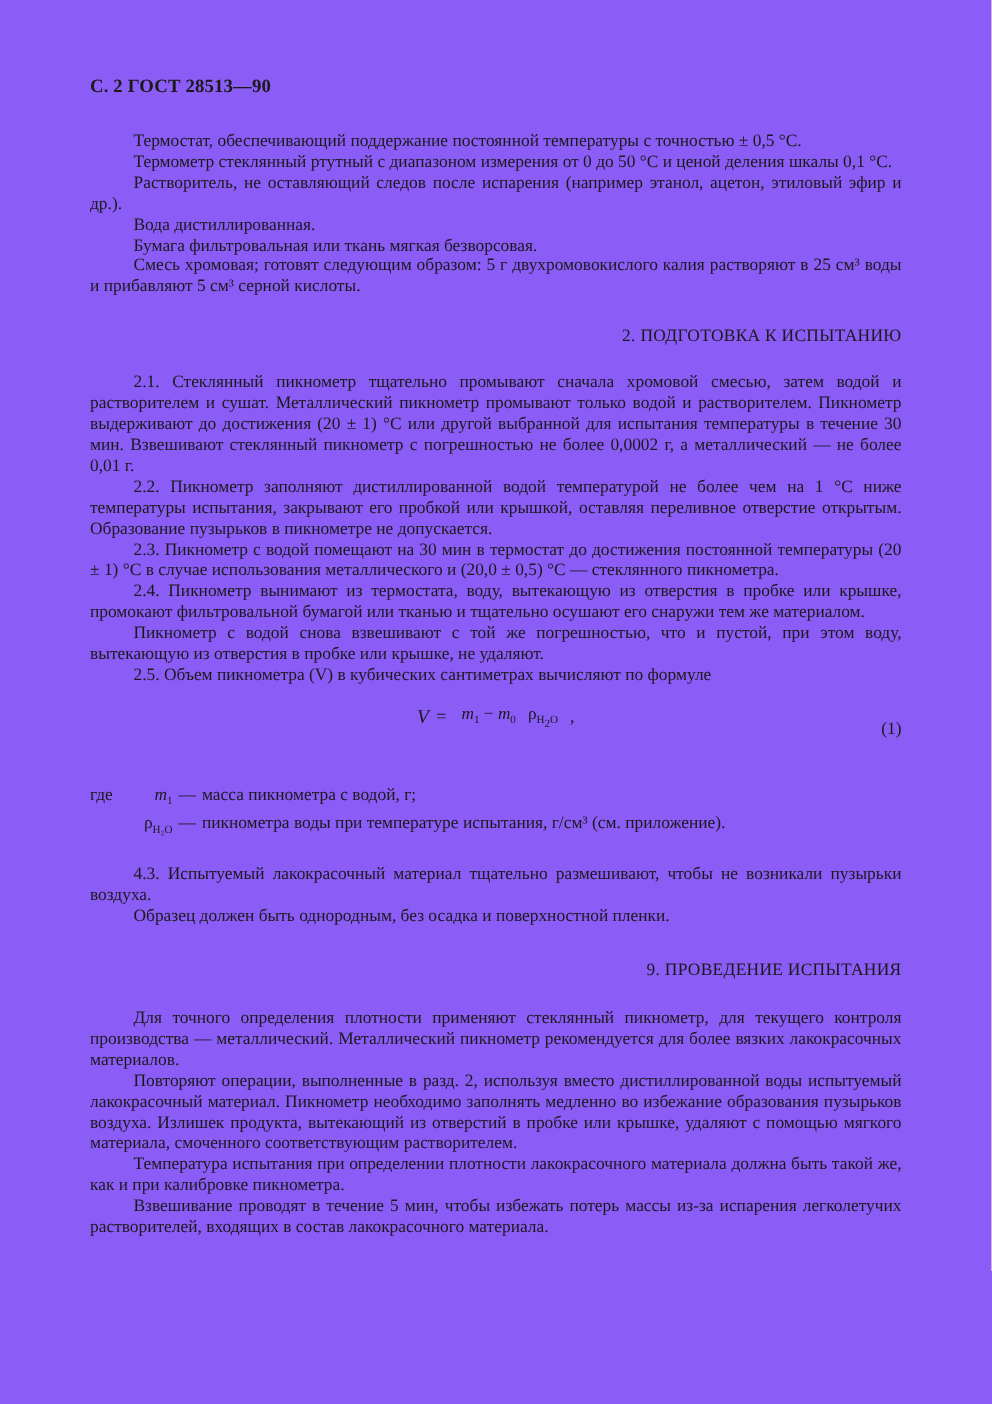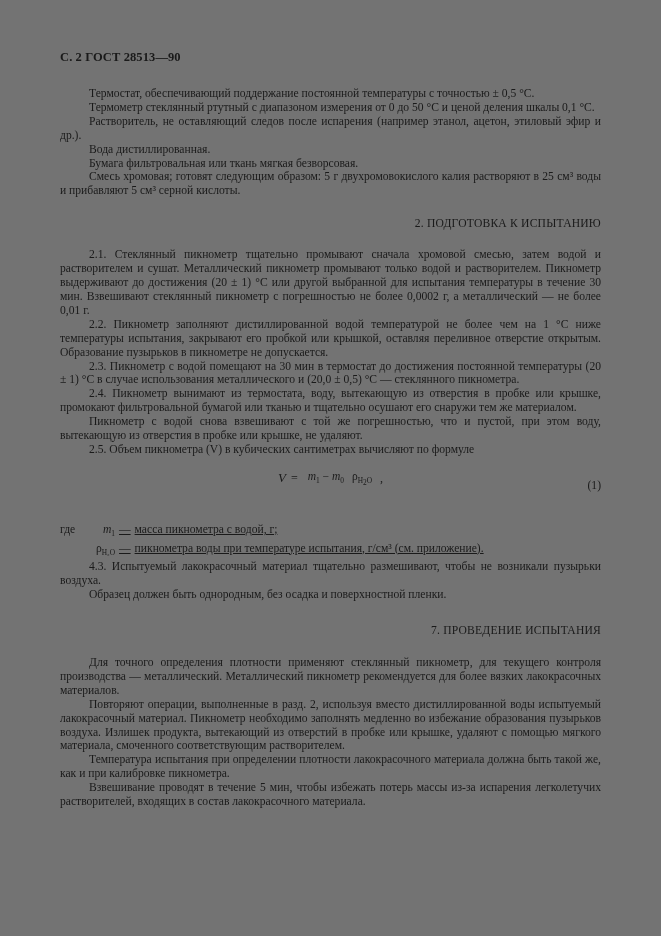--- a/index.html
+++ b/index.html
@@ -8,21 +8,21 @@
     background: #ffffff;
   }
   body {
     font-family: "Liberation Serif", "DejaVu Serif", serif;
     color: #1a1a1a;
   }
   .page {
     position: relative;
     width: 661px;
     height: 936px;
-    background: #737373;
+    background: #8b5cf6;
     box-sizing: border-box;
     overflow: hidden;
   }
   .content {
     position: absolute;
     left: 60px;
     top: 50px;
     width: 541px;
   }
   .page-header {
@@ -112,22 +112,21 @@
     position: absolute;
     right: 0;
     top: 12px;
     font-size: 11.6px;
   }
 
   
   .where-block {
     font-size: 11.6px;
     line-height: 14.4px;
-    margin: 2px 0 0 0;
-    text-decoration: underline;
+    margin: 2px 0 16px 0;
   }
   .where-line {
     display: block;
     white-space: nowrap;
   }
   .where-line .lead {
     display: inline-block;
   }
   .wl1 .lead { width: 25px; }
   .wl2 .lead { width: 25px; }
@@ -181,21 +180,21 @@
     </div>
 
     <div class="where-block">
       <span class="where-line wl1"><span class="lead">где</span><span class="sym"><span class="mvar">m</span><sub class="tiny">1</sub></span><span class="dash">—</span><span>масса пикнометра с водой, г;</span></span>
       <span class="where-line wl3"><span class="lead"></span><span class="sym"><span class="rho">ρ</span><sub class="tiny">Н₂О</sub></span><span class="dash">—</span><span>пикнометра воды при температуре испытания, г/см³ (см. приложение).</span></span>
     </div>
 
     <p class="body-text">4.3.  Испытуемый лакокрасочный материал тщательно размешивают, чтобы не возникали пузырьки воздуха.</p>
     <p class="body-text">Образец должен быть однородным, без осадка и поверхностной пленки.</p>
 
-    <h2 class="section-title sec3">7.  ПРОВЕДЕНИЕ ИСПЫТАНИЯ</h2>
+    <h2 class="section-title sec3">9.  ПРОВЕДЕНИЕ ИСПЫТАНИЯ</h2>
 
     <p class="body-text">Для точного определения плотности применяют стеклянный пикнометр, для текущего контроля производства — металлический. Металлический пикнометр рекомендуется для более вязких лакокрасочных материалов.</p>
     <p class="body-text">Повторяют операции, выполненные в разд. 2, используя вместо дистиллированной воды испытуемый лакокрасочный материал. Пикнометр необходимо заполнять медленно во избежание образования пузырьков воздуха. Излишек продукта, вытекающий из отверстий в пробке или крышке, удаляют с помощью мягкого материала, смоченного соответствующим растворителем.</p>
     <p class="body-text">Температура испытания при определении плотности лакокрасочного материала должна быть такой же, как и при калибровке пикнометра.</p>
     <p class="body-text">Взвешивание проводят в течение 5 мин, чтобы избежать потерь массы из-за испарения легколетучих растворителей, входящих в состав лакокрасочного материала.</p>
 
   </div>
 </div>
 
 </body></html>

